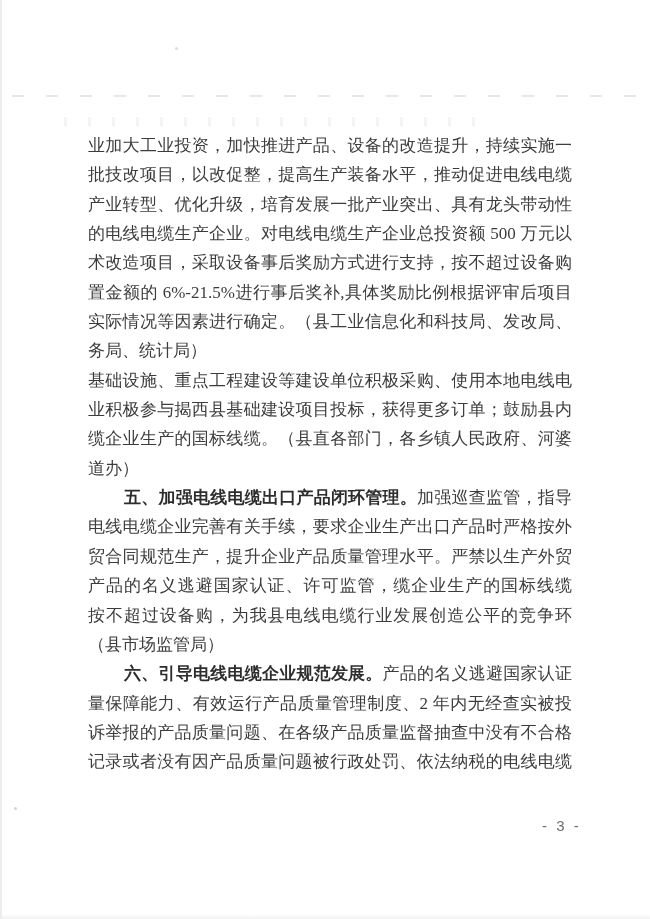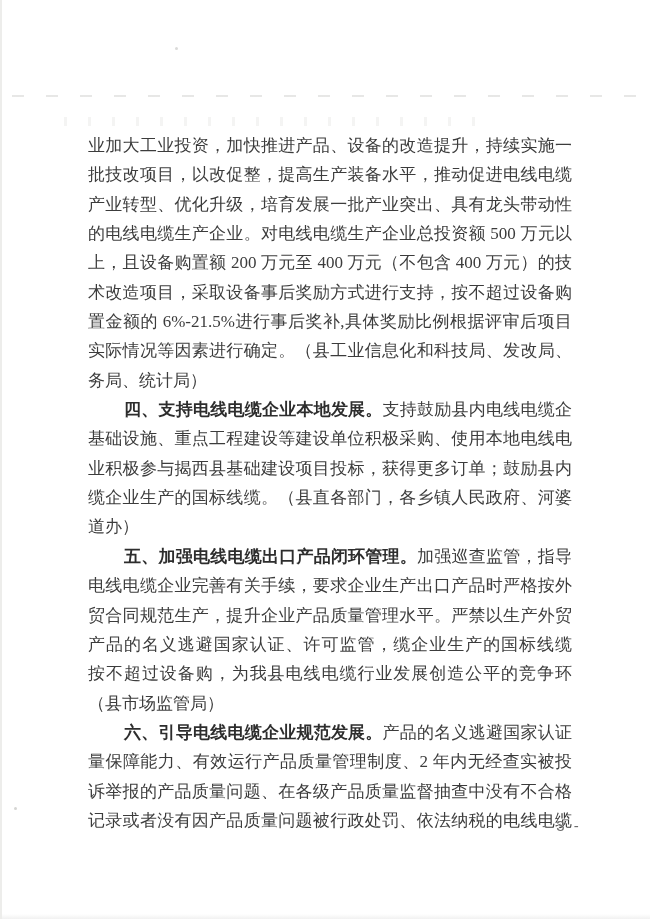--- a/index.html
+++ b/index.html
@@ -85,26 +85,24 @@
   <div class="noise-line"></div>
   <div class="noise-specks"></div>
   <div class="noise-speck-a"></div>
   <div class="noise-speck-b"></div>
 
   <div class="text-block">
     <div class="line just"><b class="b-run"></b><span>业加大工业投资，加快推进产品、设备的改造提升，持续实施一</span></div>
     <div class="line just"><b class="b-run"></b><span>批技改项目，以改促整，提高生产装备水平，推动促进电线电缆</span></div>
     <div class="line just"><b class="b-run"></b><span>产业转型、优化升级，培育发展一批产业突出、具有龙头带动性</span></div>
     <div class="line just"><b class="b-run"></b><span>的电线电缆生产企业。对电线电缆生产企业总投资额 500 万元以</span></div>
-    <div class="line just"><b class="b-run"></b><span>上，且设备购置额 200 万元至 400 万元（不包含 400 万元）的技</span></div>
     <div class="line just"><b class="b-run"></b><span>术改造项目，采取设备事后奖励方式进行支持，按不超过设备购</span></div>
     <div class="line just"><b class="b-run"></b><span>置金额的 6%-21.5%进行事后奖补,具体奖励比例根据评审后项目</span></div>
     <div class="line just"><b class="b-run"></b><span>实际情况等因素进行确定。（县工业信息化和科技局、发改局、税</span></div>
     <div class="line"><b class="b-run"></b><span>务局、统计局）</span></div>
-    <div class="line just indent"><b class="b-run">四、支持电线电缆企业本地发展。</b><span>支持鼓励县内电线电缆企</span></div>
     <div class="line just"><b class="b-run"></b><span>基础设施、重点工程建设等建设单位积极采购、使用本地电线电</span></div>
     <div class="line just"><b class="b-run"></b><span>业积极参与揭西县基础建设项目投标，获得更多订单；鼓励县内</span></div>
     <div class="line just"><b class="b-run"></b><span>缆企业生产的国标线缆。（县直各部门，各乡镇人民政府、河婆街</span></div>
     <div class="line"><b class="b-run"></b><span>道办）</span></div>
     <div class="line just indent"><b class="b-run">五、加强电线电缆出口产品闭环管理。</b><span>加强巡查监管，指导</span></div>
     <div class="line just"><b class="b-run"></b><span>电线电缆企业完善有关手续，要求企业生产出口产品时严格按外</span></div>
     <div class="line just"><b class="b-run"></b><span>贸合同规范生产，提升企业产品质量管理水平。严禁以生产外贸</span></div>
     <div class="line just"><b class="b-run"></b><span>产品的名义逃避国家认证、许可监管，缆企业生产的国标线缆</span></div>
     <div class="line just"><b class="b-run"></b><span>按不超过设备购，为我县电线电缆行业发展创造公平的竞争环境。</span></div>
     <div class="line"><b class="b-run"></b><span>（县市场监管局）</span></div>

